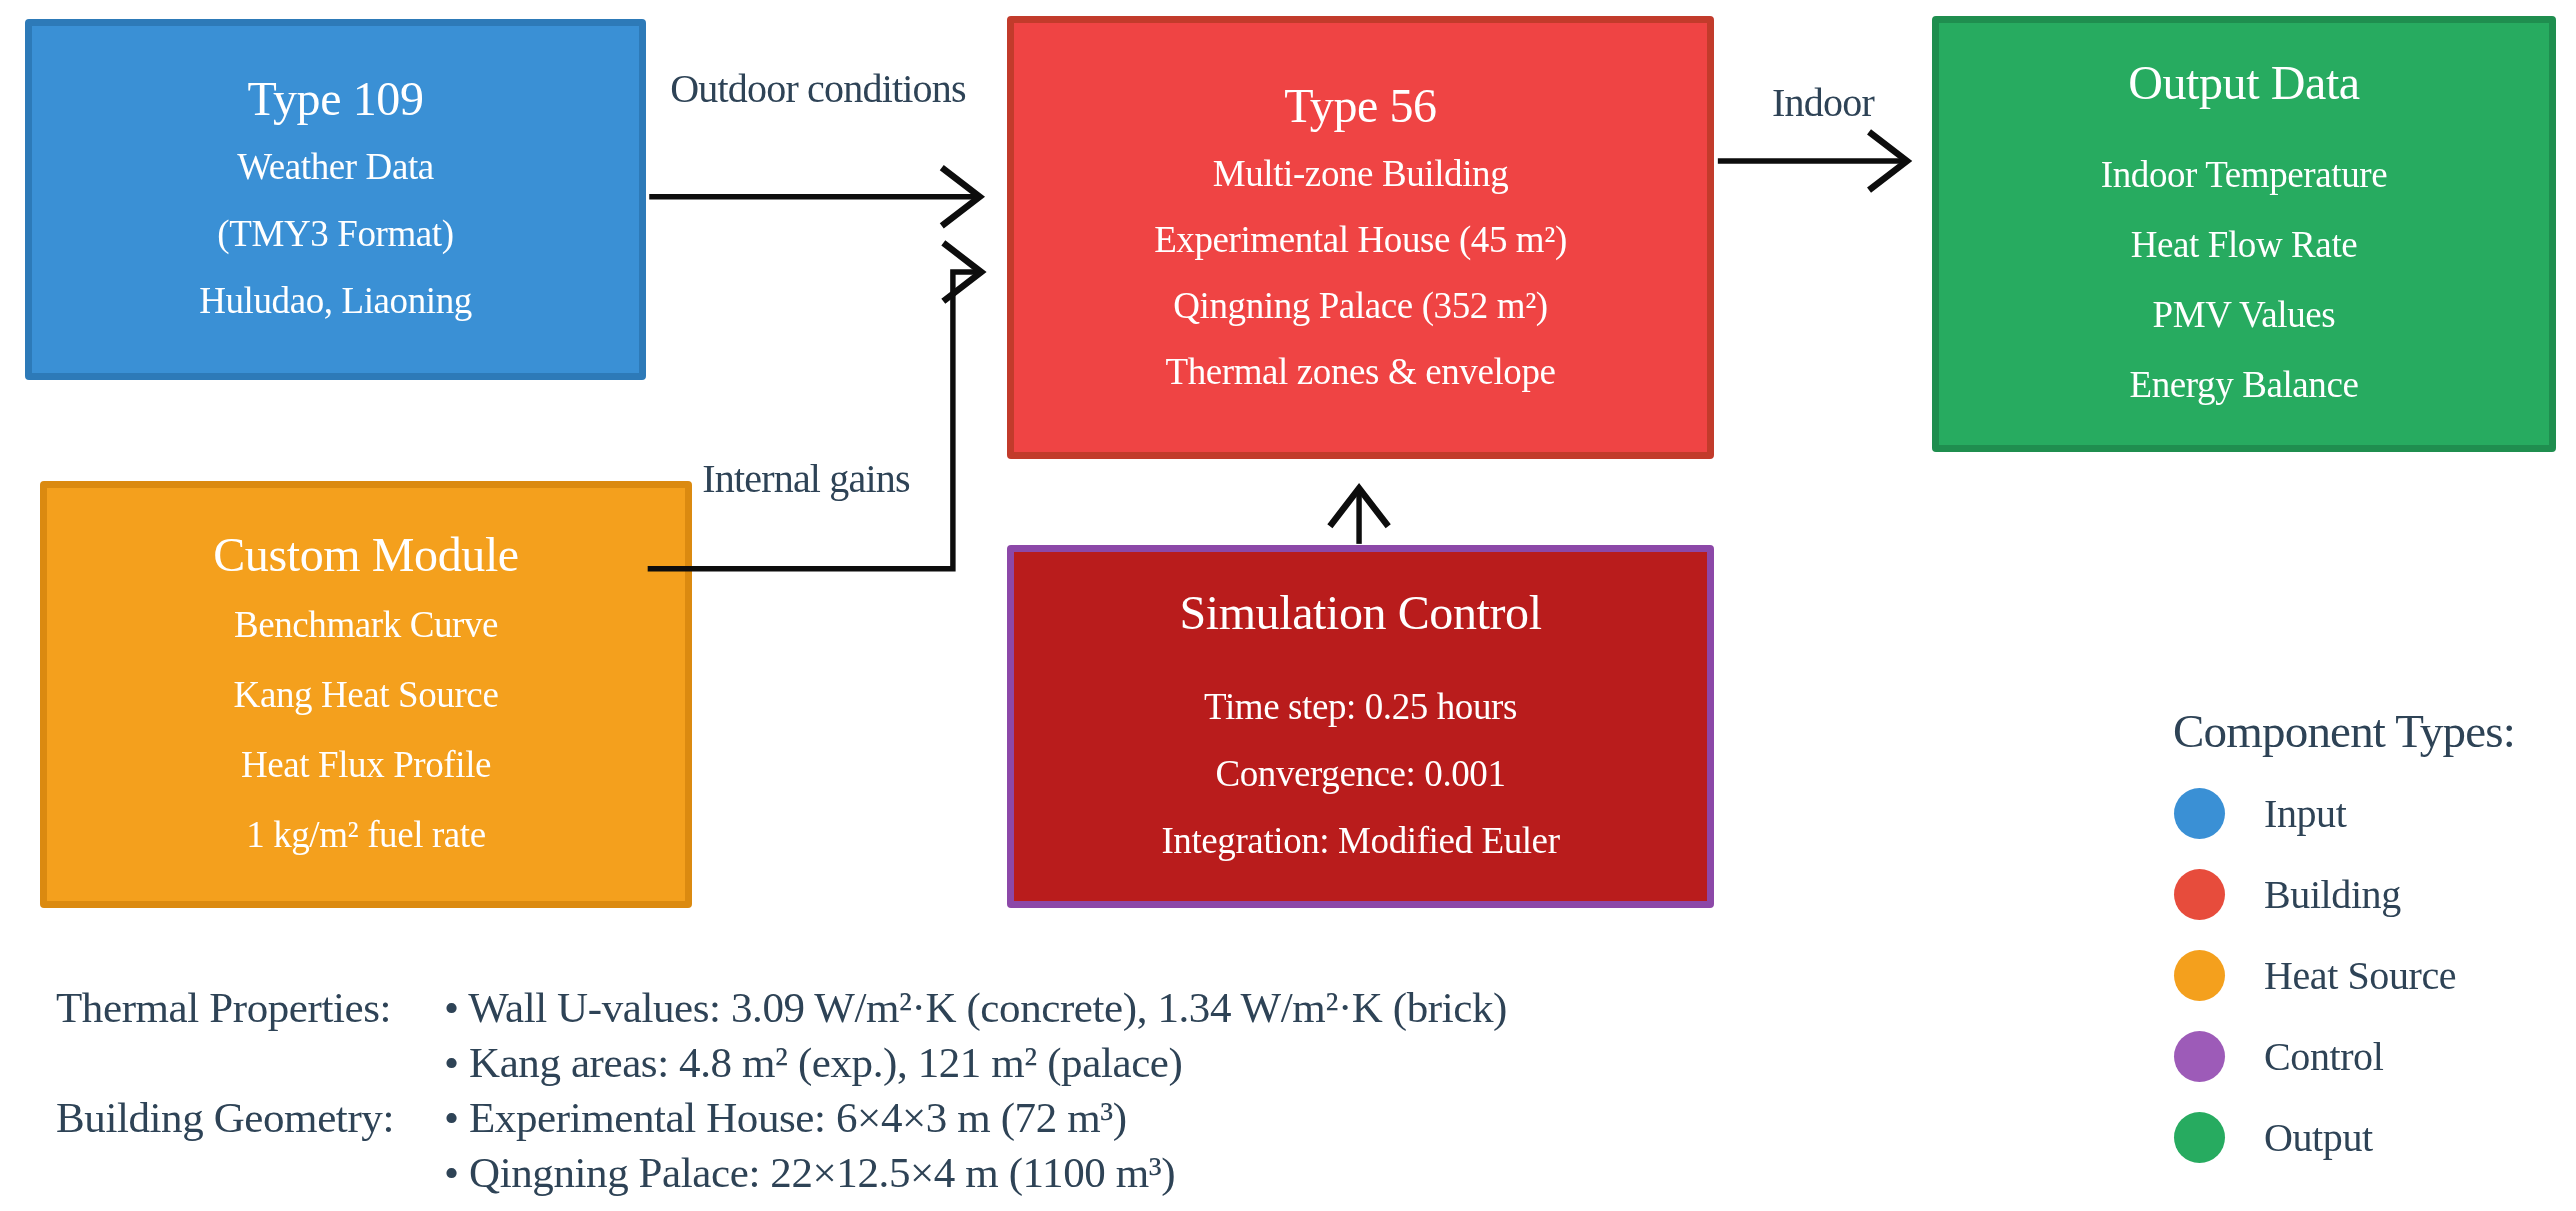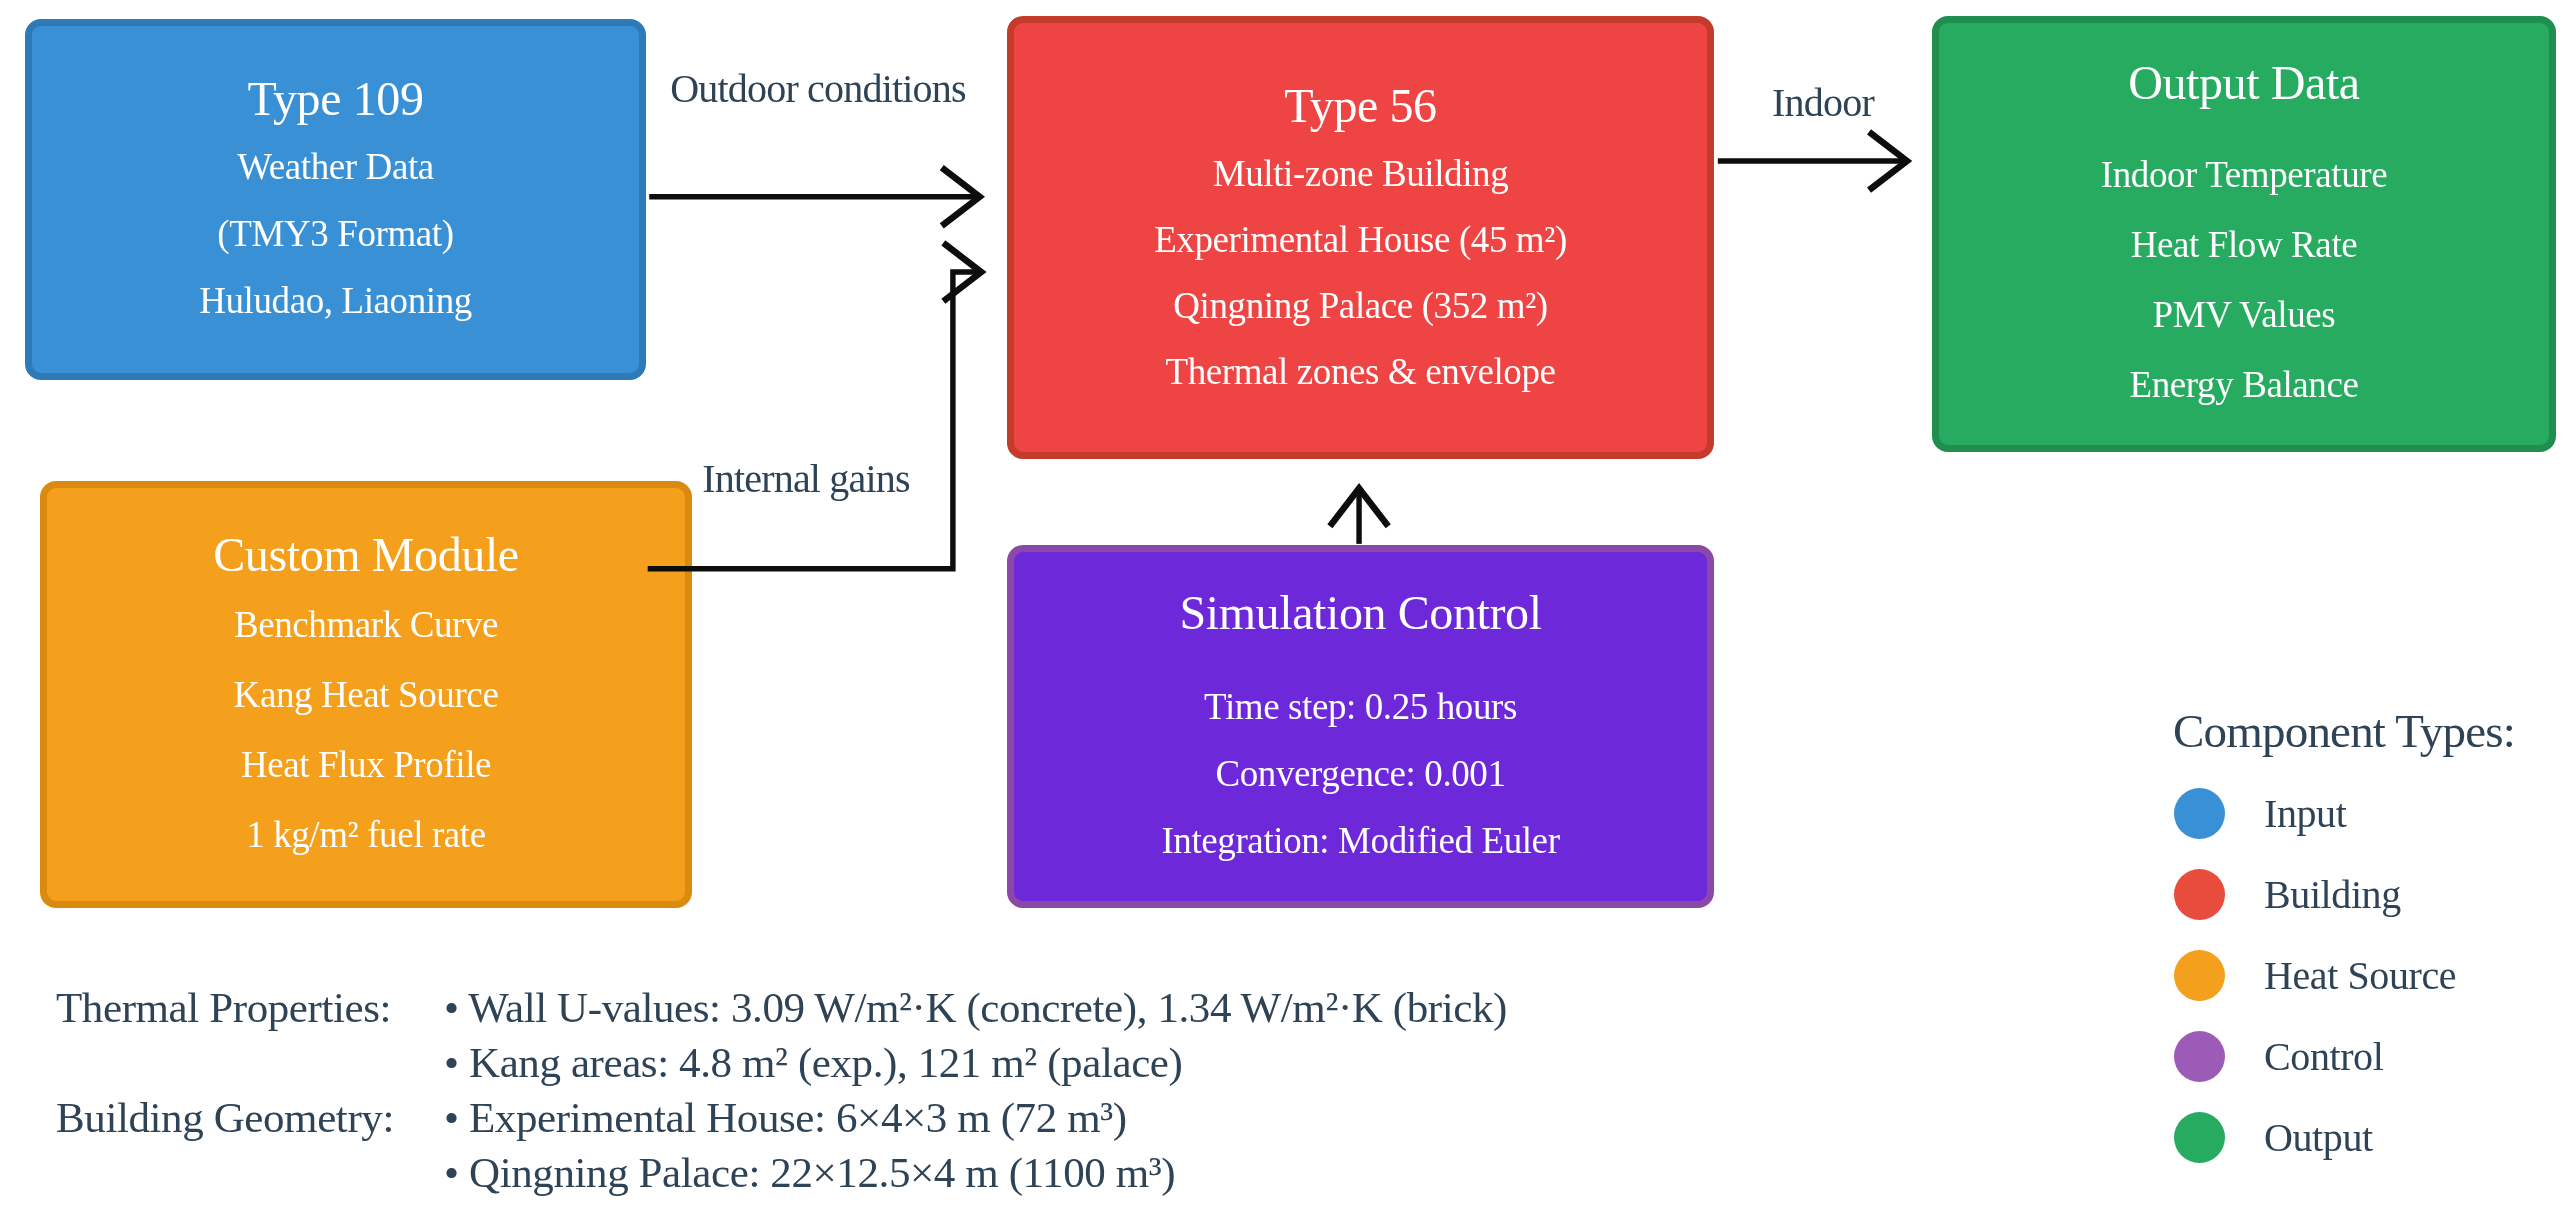--- a/index.html
+++ b/index.html
@@ -6,39 +6,39 @@
   #canvas{
     position:relative;
     width:2576px;height:1212px;
     background:#ffffff;
     font-family:"Liberation Serif","DejaVu Serif",serif;
     overflow:hidden;
   }
   
   .fbox{
     position:absolute;
-    border-radius:16px;
+    border-radius:4px;
     border:7px solid transparent;
     box-sizing:border-box;
     display:flex;flex-direction:column;
     align-items:center;justify-content:center;
     color:#ffffff;text-align:center;
     letter-spacing:-0.4px;
   }
   .fbox .bx-title{font-size:48px;line-height:68px;white-space:nowrap;}
   .fbox .bx-line{font-size:37px;white-space:nowrap;}
   #box-weather {left:25px;  top:19.4px;  width:621px; height:361px; background:#3a90d5; border-color:#2d7ab8;}
   #box-weather .bx-line{line-height:67px;}
   #box-kang    {left:40px;  top:481px; width:652px; height:427px; background:#f4a01d; border-color:#db8a10;}
   #box-kang .bx-title{line-height:71px;}
   #box-kang .bx-line{line-height:70px;}
   #box-building{left:1007px;top:16.3px;  width:707px; height:443px; background:#ef4444; border-color:#c23b2b;}
   #box-building .bx-title{line-height:70px;}
   #box-building .bx-line{line-height:66px;}
-  #box-control {left:1007px;top:545px; width:707px; height:363px; background:#6d28d9; border-color:#8c48a8;}
+  #box-control {left:1007px;top:545px; width:707px; height:363px; background:#b91c1c; border-color:#8c48a8;}
   #box-control .bx-title{margin-bottom:26.4px;}
   #box-control .bx-line{line-height:67px;}
   #box-output  {left:1932px;top:16.3px;  width:624px; height:436px; background:#27ab60; border-color:#1f8e4f;font-family:Liberation Serif, serif;}
   #box-output .bx-title{margin-bottom:23px;}
   #box-output .bx-line{line-height:70px;}
   
   .arrow-label{
     position:absolute;
     color:#2e4356;font-size:40px;line-height:43px;
     letter-spacing:-0.8px;white-space:nowrap;

